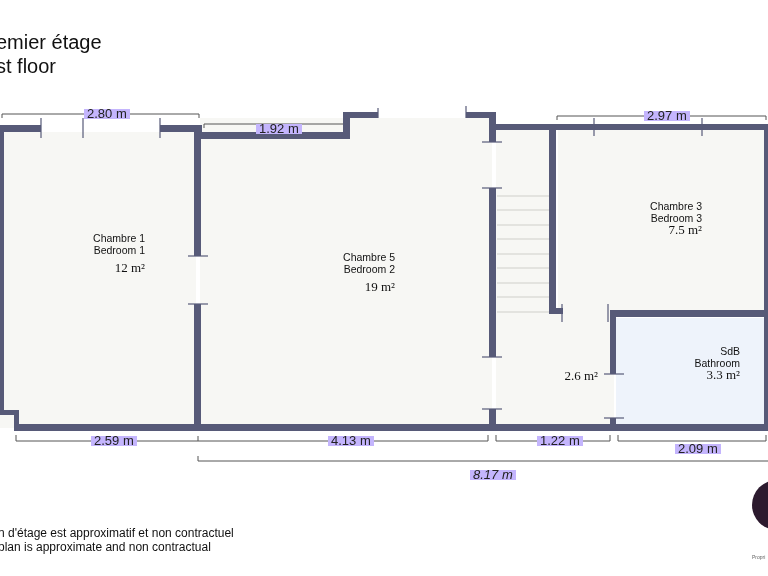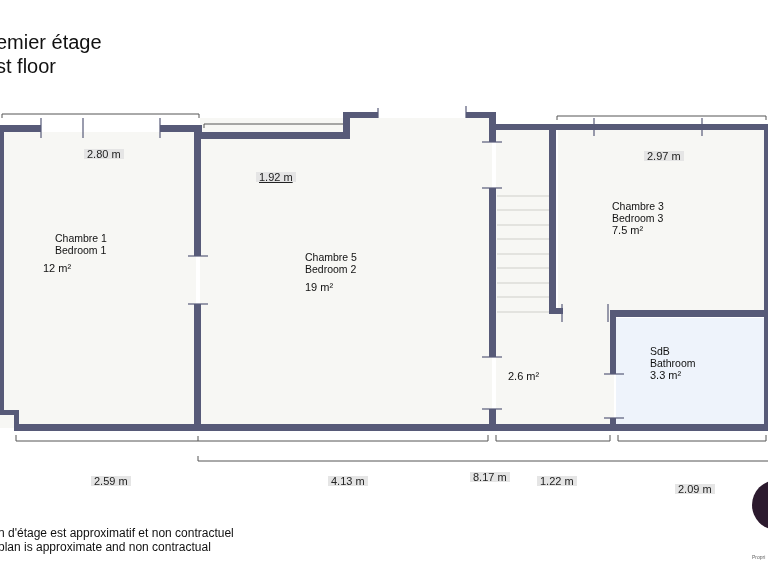--- a/index.html
+++ b/index.html
@@ -1,21 +1,21 @@
 <!DOCTYPE html>
 <html><head>
 <meta charset="utf-8">
 <style>
   html,body{margin:0;padding:0;background:#ffffff;}
   body{width:768px;height:576px;position:relative;overflow:hidden;font-family:"Liberation Sans",sans-serif;color:#111;}
   .title{position:absolute;left:-4px;top:30px;font-size:20px;line-height:24px;font-weight:normal;letter-spacing:0;}
   .plan{position:absolute;left:0;top:0;width:768px;height:576px;}
-  .room-label{position:absolute;text-align:left;font-size:10.5px;line-height:12px;color:#111;}
-  .room-label .area{font-size:11px;margin-top:6px;}
-  .dim{position:absolute;font-size:11px;color:#222;background:#e5e5e5;padding:0 3px;line-height:10px;margin-top:40px;}
+  .room-label{position:absolute;text-align:right;font-size:10.5px;line-height:12px;color:#111;}
+  .room-label .area{font-size:13px;margin-top:6px;font-family:Liberation Serif, serif;}
+  .dim{position:absolute;font-size:13px;color:#222;background:#c4b5fd;padding:0 3px;line-height:10px;}
   .disclaimer{position:absolute;left:-2px;top:526px;font-size:12px;line-height:14px;color:#111;}
   .logo{position:absolute;left:752px;top:480px;width:50px;height:50px;border-radius:50%;background:#2c1a2e;}
   .logo-caption{position:absolute;left:752px;top:554px;font-size:5px;color:#666;}
 </style>
 </head>
 <body>
 
 <div class="title">
   <div>emier étage</div>
   <div>st floor</div>
@@ -109,27 +109,27 @@
     <polyline points="557,120 557,116 766,116 766,120"></polyline>
     <polyline points="16,435 16,441 198,441"></polyline>
     <polyline points="198,436 198,441 488,441 488,435"></polyline>
     <polyline points="496,435 496,441 610,441 610,435"></polyline>
     <polyline points="618,435 618,441 766,441 766,435"></polyline>
     <polyline points="198,456 198,461 768,461"></polyline>
   </g>
 </svg>
 
 <div class="dim" style="left:84px;top:109px;">2.80 m</div>
-<div class="dim" style="left:256px;top:132px;text-decoration:underline;">1.92 m</div>
+<div class="dim" style="left:256px;top:124px;">1.92 m</div>
 <div class="dim" style="left:644px;top:111px;text-align:right;">2.97 m</div>
 <div class="dim" style="left:91px;top:436px;">2.59 m</div>
 <div class="dim" style="left:328px;top:436px;">4.13 m</div>
 <div class="dim" style="left:537px;top:436px;">1.22 m</div>
 <div class="dim" style="left:675px;top:444px;">2.09 m</div>
-<div class="dim" style="left:470px;top:432px;">8.17 m</div>
+<div class="dim" style="left:470px;top:470px;font-style:italic;">8.17 m</div>
 
 <div class="room-label" style="left:55px;top:232px;width:90px;">
   <div>Chambre 1</div>
   <div>Bedroom 1</div>
   <div class="area" style="margin-left:-12px;">12 m²</div>
 </div>
 <div class="room-label" style="left:305px;top:251px;width:90px;">
   <div>Chambre 5</div>
   <div>Bedroom 2</div>
   <div class="area">19 m²</div>

